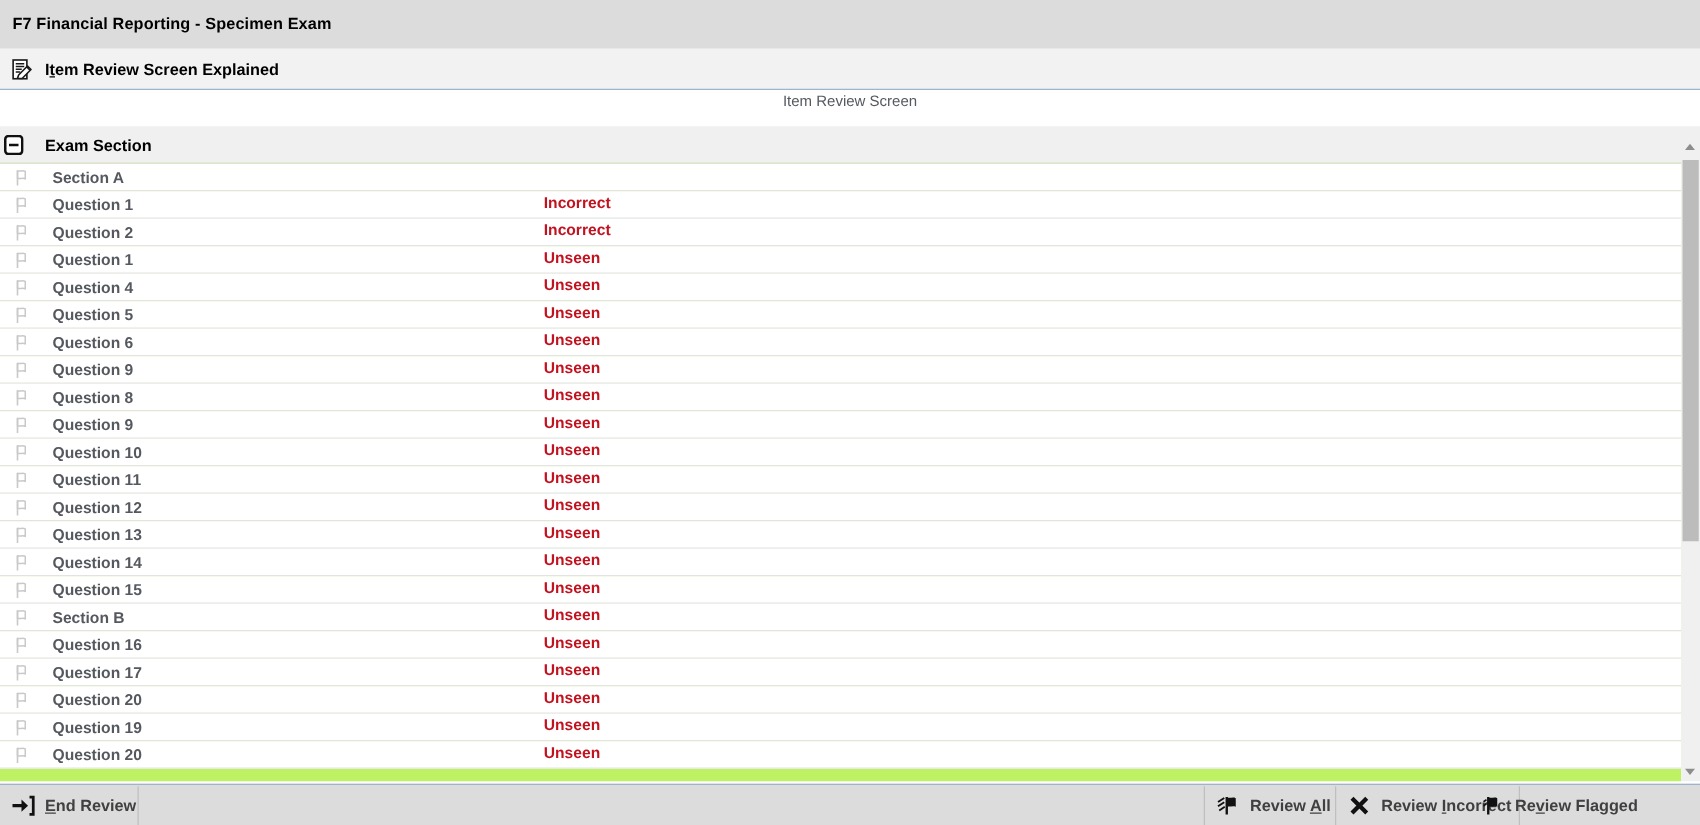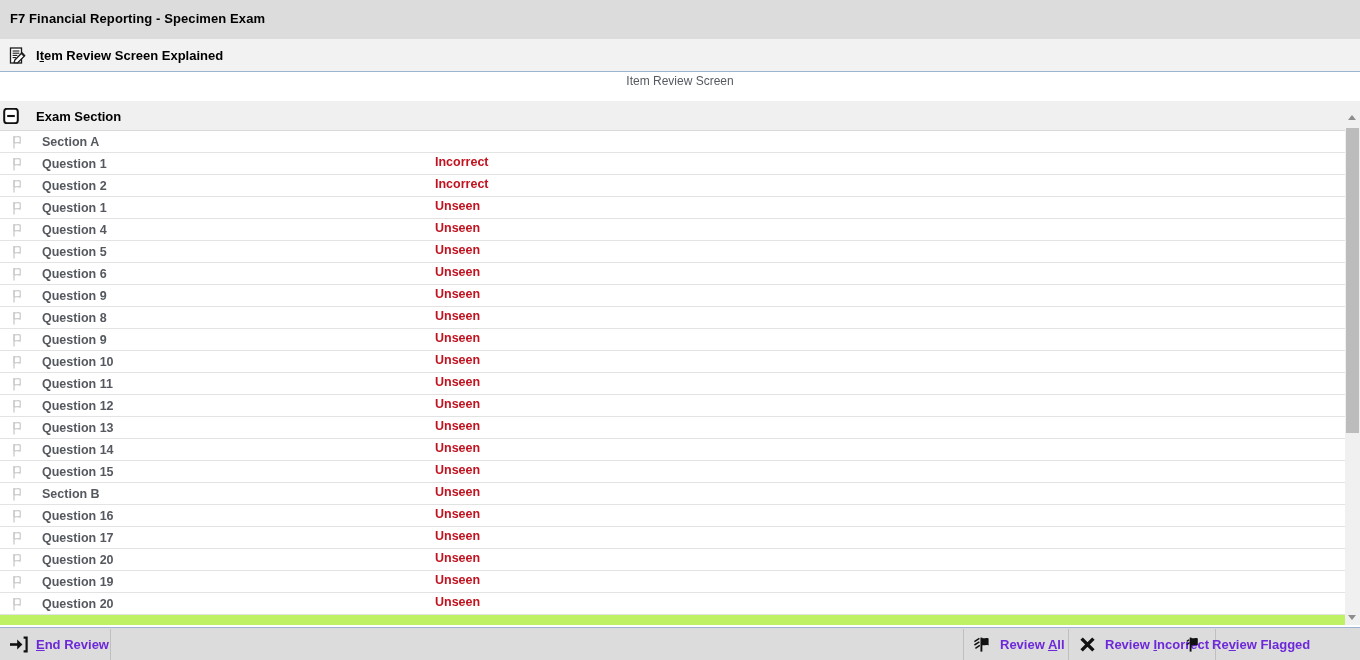--- a/index.html
+++ b/index.html
@@ -207,21 +207,21 @@
   }
   .tb-btn .tb-icon {
     width: 19px; height: 19px;
     margin-right: 8px;
     display: block;
     flex: 0 0 auto;
   }
   .tb-btn .tb-label {
     font-size: 13px;
     font-weight: bold;
-    color: #6d28d9;
+    color: #404040;
     white-space: nowrap;
   }
   .tb-btn .tb-label .acc { text-decoration: underline; }
   .tb-sep {
     position: absolute;
     top: 1px;
     width: 1px;
     height: 31px;
     background: #bfbfbf;
   }

